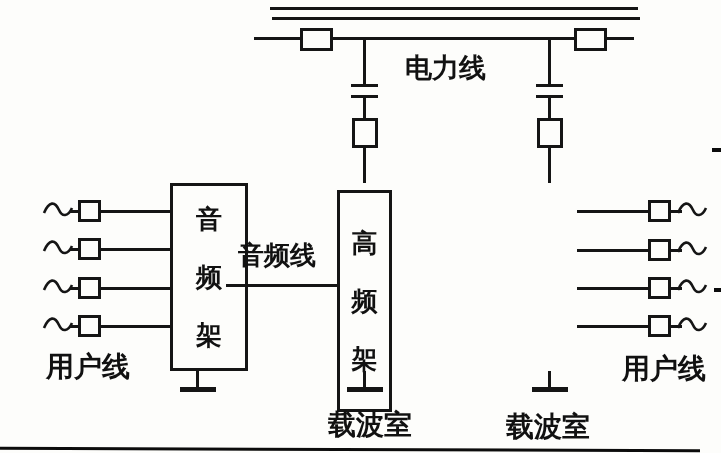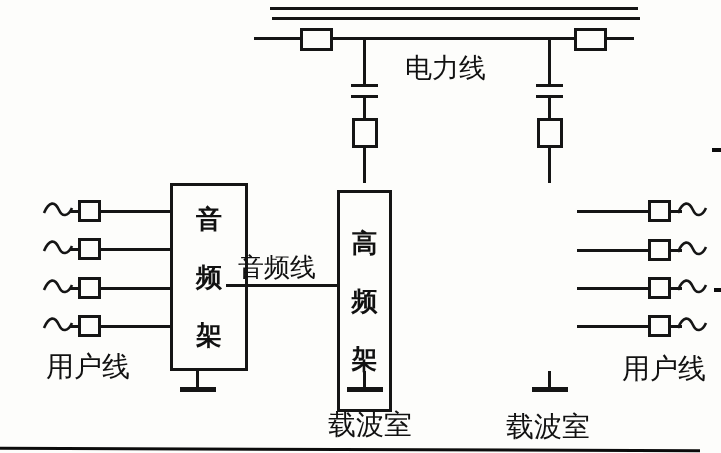--- a/index.html
+++ b/index.html
@@ -7,21 +7,21 @@
   #stage {
     position:relative; width:721px; height:453px;
     background:#fdfdfb; overflow:hidden; color:#111;
   }
   .hline, .vline { position:absolute; background:#151515; }
   .box  { position:absolute; background:#fdfdfb; border:3px solid #151515; box-sizing:border-box; }
   .rack { position:absolute; background:#fdfdfb; border:3px solid #151515; box-sizing:border-box;
           display:flex; align-items:center; justify-content:center; }
   .rack .vtext { width:30px; text-align:center; font-size:26px; font-weight:700;
                  line-height:58px; word-break:break-all; color:#111; }
-  .label { position:absolute; font-weight:400; color:#111; white-space:nowrap;text-align:right; }
+  .label { position:absolute; font-weight:700; color:#111; white-space:nowrap;text-align:right; }
   .squig { position:absolute; }
   .artifact { position:absolute; background:#0c0c0c; }
 </style>
 </head>
 <body>
 
 <div id="stage">
 
   <div class="hline" style="left:270px; top:7px;  width:368px; height:3px;"></div>
   <div class="hline" style="left:272px; top:17px; width:368px; height:3px;"></div>
@@ -54,21 +54,21 @@
   </div>
 
   <div class="vline" style="left:196px; top:371px; width:3px; height:16px;"></div>
   <div class="hline" style="left:180px; top:387px; width:36px; height:5px;"></div>
   <div class="vline" style="left:363px; top:371px; width:3px; height:16px;"></div>
   <div class="hline" style="left:347px; top:387px; width:36px; height:5px;"></div>
   <div class="vline" style="left:548px; top:371px; width:3px; height:16px;"></div>
   <div class="hline" style="left:532px; top:387px; width:36px; height:5px;"></div>
 
   <div class="hline" style="left:226px; top:284px; width:111px; height:3px;"></div>
-  <div class="label" style="left:238px; top:238px; font-size:26px;margin-top:12px;">音频线</div>
+  <div class="label" style="left:238px; top:238px; font-size:26px;">音频线</div>
 
   <div class="hline" style="left:70px; top:210px; width:100px; height:3px;"></div>
   <div class="hline" style="left:70px; top:248px; width:100px; height:3px;"></div>
   <div class="hline" style="left:70px; top:287px; width:100px; height:3px;"></div>
   <div class="hline" style="left:70px; top:325px; width:100px; height:3px;"></div>
   <div class="box" style="left:78px; top:200px; width:23px; height:22px;"></div>
   <div class="box" style="left:78px; top:238px; width:23px; height:22px;"></div>
   <div class="box" style="left:78px; top:277px; width:23px; height:22px;"></div>
   <div class="box" style="left:78px; top:315px; width:23px; height:22px;"></div>
   <svg class="squig" style="left:42px; top:202px;" width="32" height="18" viewBox="0 0 32 18">

